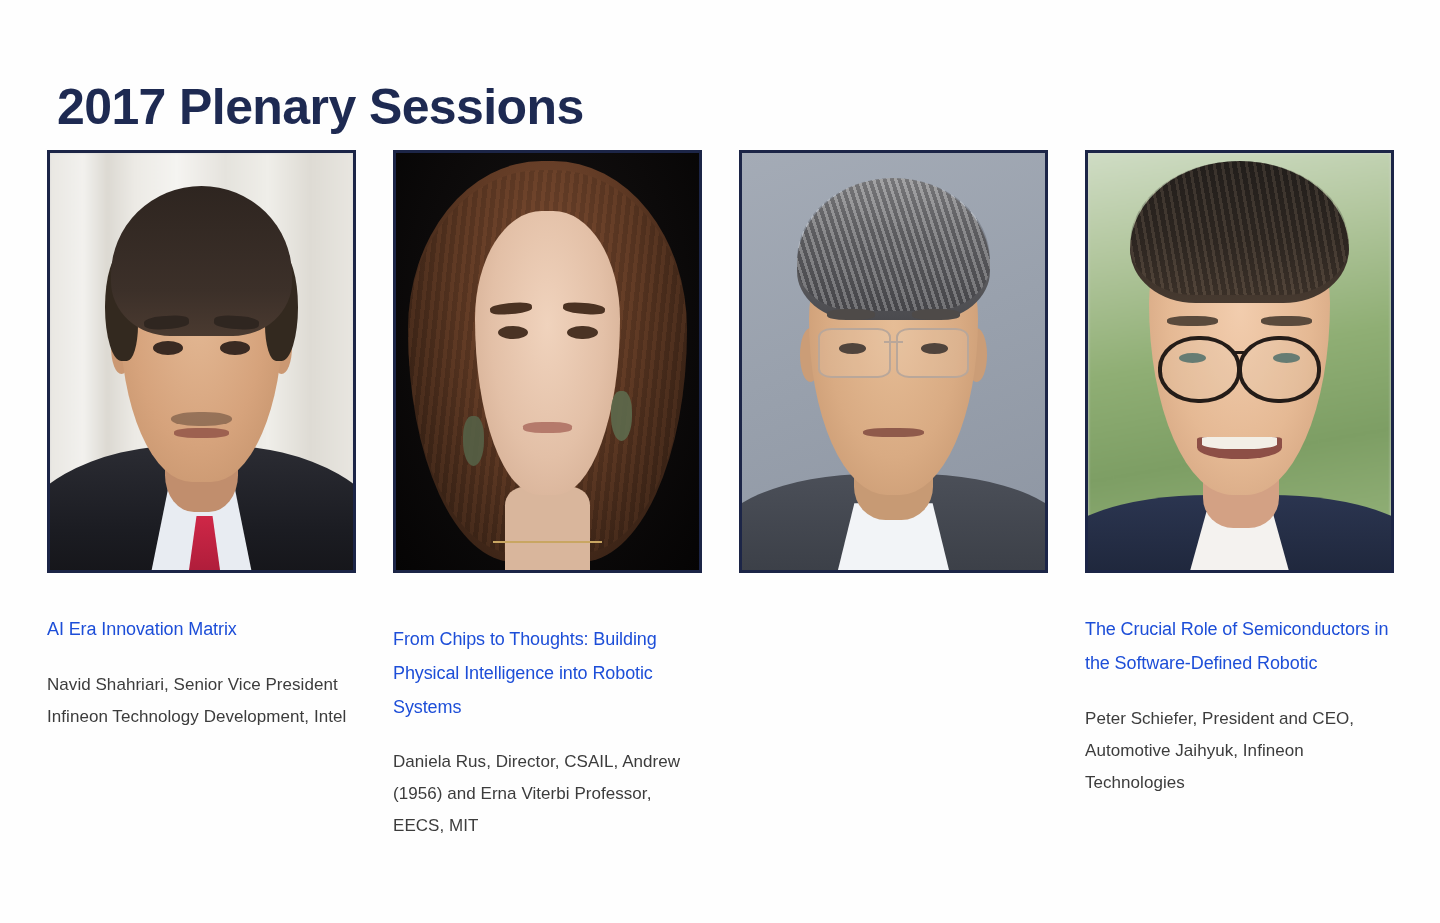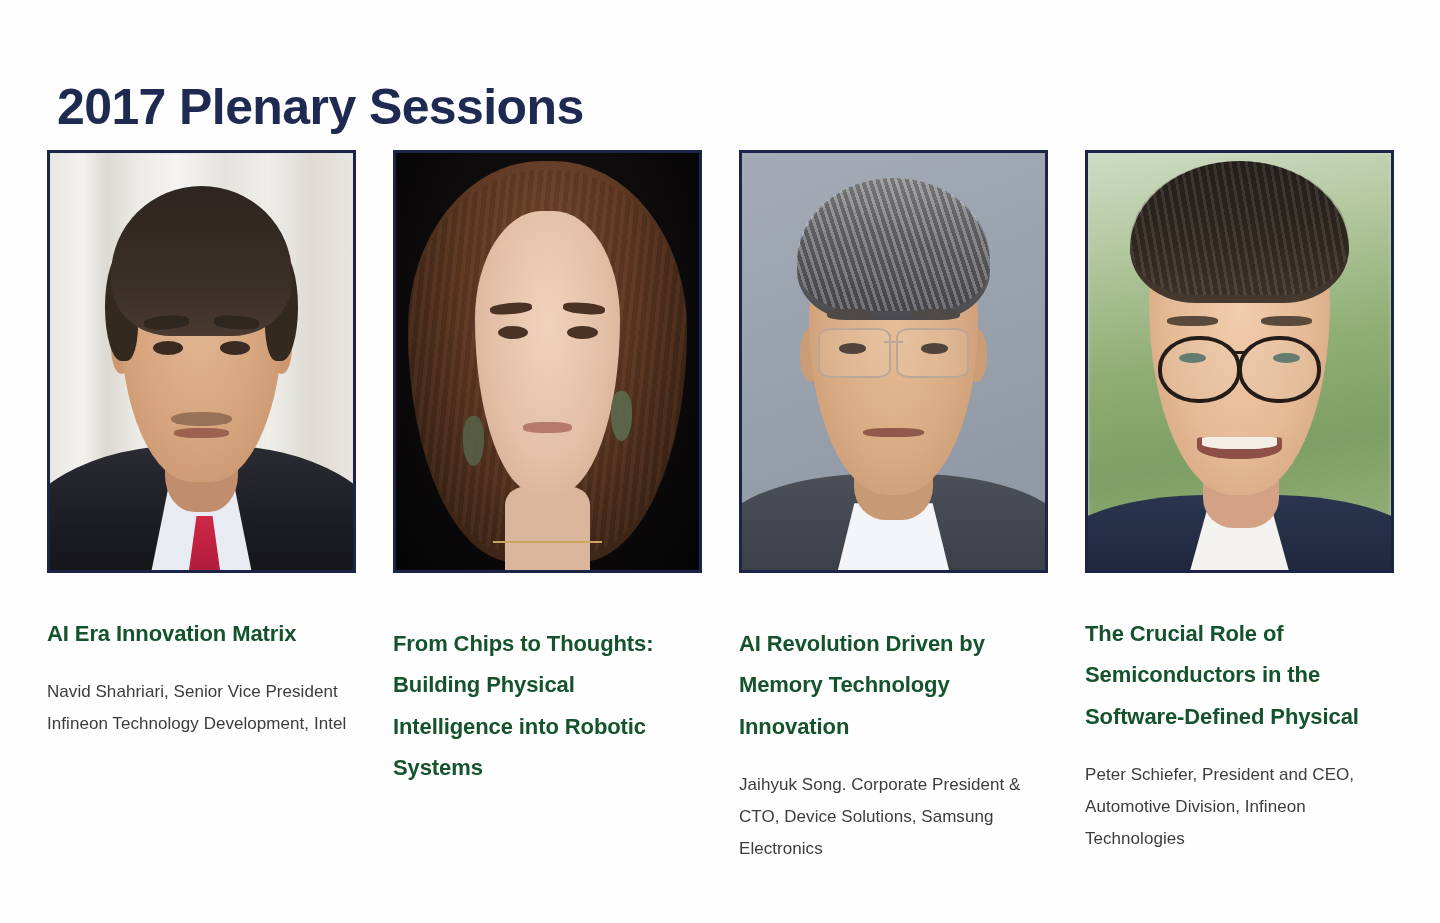--- a/index.html
+++ b/index.html
@@ -221,23 +221,23 @@
   .p4-smile { position: absolute; left: 36%; top: 68%; width: 28%; height: 5.5%; background: #8d4f46; border-radius: 10% 10% 55% 55%; overflow: hidden; }
   .p4-teeth { position: absolute; left: 6%; top: 0%; width: 88%; height: 55%; background: #f3efe6; border-radius: 8% 8% 38% 38%; }
 
   
   .card-text {
     padding-top: 40px;
   }
   .card-text.tight { padding-top: 50px; }
 
   .session-title {
-    font-size: 22px;
-    font-weight: 700;
-    color: #14532d;
+    font-size: 18px;
+    font-weight: 400;
+    color: #1d4ed8;
     line-height: 1.88;
     letter-spacing: -0.1px;
     margin: 0 0 22px 0;
     max-width: 305px;
   }
 
   .session-speaker {
     font-size: 17px;
     font-weight: 400;
     color: #3c3c3c;
@@ -297,20 +297,21 @@
           <div class="p2-brow-l"></div>
           <div class="p2-brow-r"></div>
           <div class="p2-eye-l"></div>
           <div class="p2-eye-r"></div>
           <div class="p2-mouth"></div>
           <div class="p2-necklace"></div>
         </div>
       </div>
       <div class="card-text tight">
         <p class="session-title">From Chips to Thoughts: Building Physical Intelligence into Robotic Systems</p>
+        <p class="session-speaker">Daniela Rus, Director, CSAIL, Andrew (1956) and Erna Viterbi Professor, EECS, MIT</p>
       </div>
     </div>
 
     <div class="session-card">
       <div class="portrait-frame">
         <div class="portrait">
           <div class="p3-bg"></div>
           <div class="p3-shoulders"></div>
           <div class="p3-shirt"></div>
           <div class="p3-neck"></div>
@@ -322,24 +323,20 @@
           <div class="p3-brow-l"></div>
           <div class="p3-brow-r"></div>
           <div class="p3-eye-l"></div>
           <div class="p3-eye-r"></div>
           <div class="p3-glass-l"></div>
           <div class="p3-glass-r"></div>
           <div class="p3-bridge"></div>
           <div class="p3-mouth"></div>
         </div>
       </div>
-      <div class="card-text tight">
-        <p class="session-title">AI Revolution Driven by Memory Technology Innovation</p>
-        <p class="session-speaker">Jaihyuk Song. Corporate President &amp; CTO, Device Solutions, Samsung Electronics</p>
-      </div>
     </div>
 
     <div class="session-card">
       <div class="portrait-frame">
         <div class="portrait">
           <div class="p4-bg"></div>
           <div class="p4-shoulders"></div>
           <div class="p4-shirt"></div>
           <div class="p4-neck"></div>
           <div class="p4-face"></div>
@@ -351,19 +348,19 @@
           <div class="p4-eye-r"></div>
           <div class="p4-glass-l"></div>
           <div class="p4-glass-r"></div>
           <div class="p4-bridge"></div>
           <div class="p4-smile">
               <div class="p4-teeth"></div>
             </div>
         </div>
       </div>
       <div class="card-text">
-        <p class="session-title">The Crucial Role of Semiconductors in the Software-Defined Physical</p>
-        <p class="session-speaker">Peter Schiefer, President and CEO, Automotive Division, Infineon Technologies</p>
+        <p class="session-title">The Crucial Role of Semiconductors in the Software-Defined Robotic</p>
+        <p class="session-speaker">Peter Schiefer, President and CEO, Automotive Jaihyuk, Infineon Technologies</p>
       </div>
     </div>
 
   </div>
 </div>
 
 </body></html>

